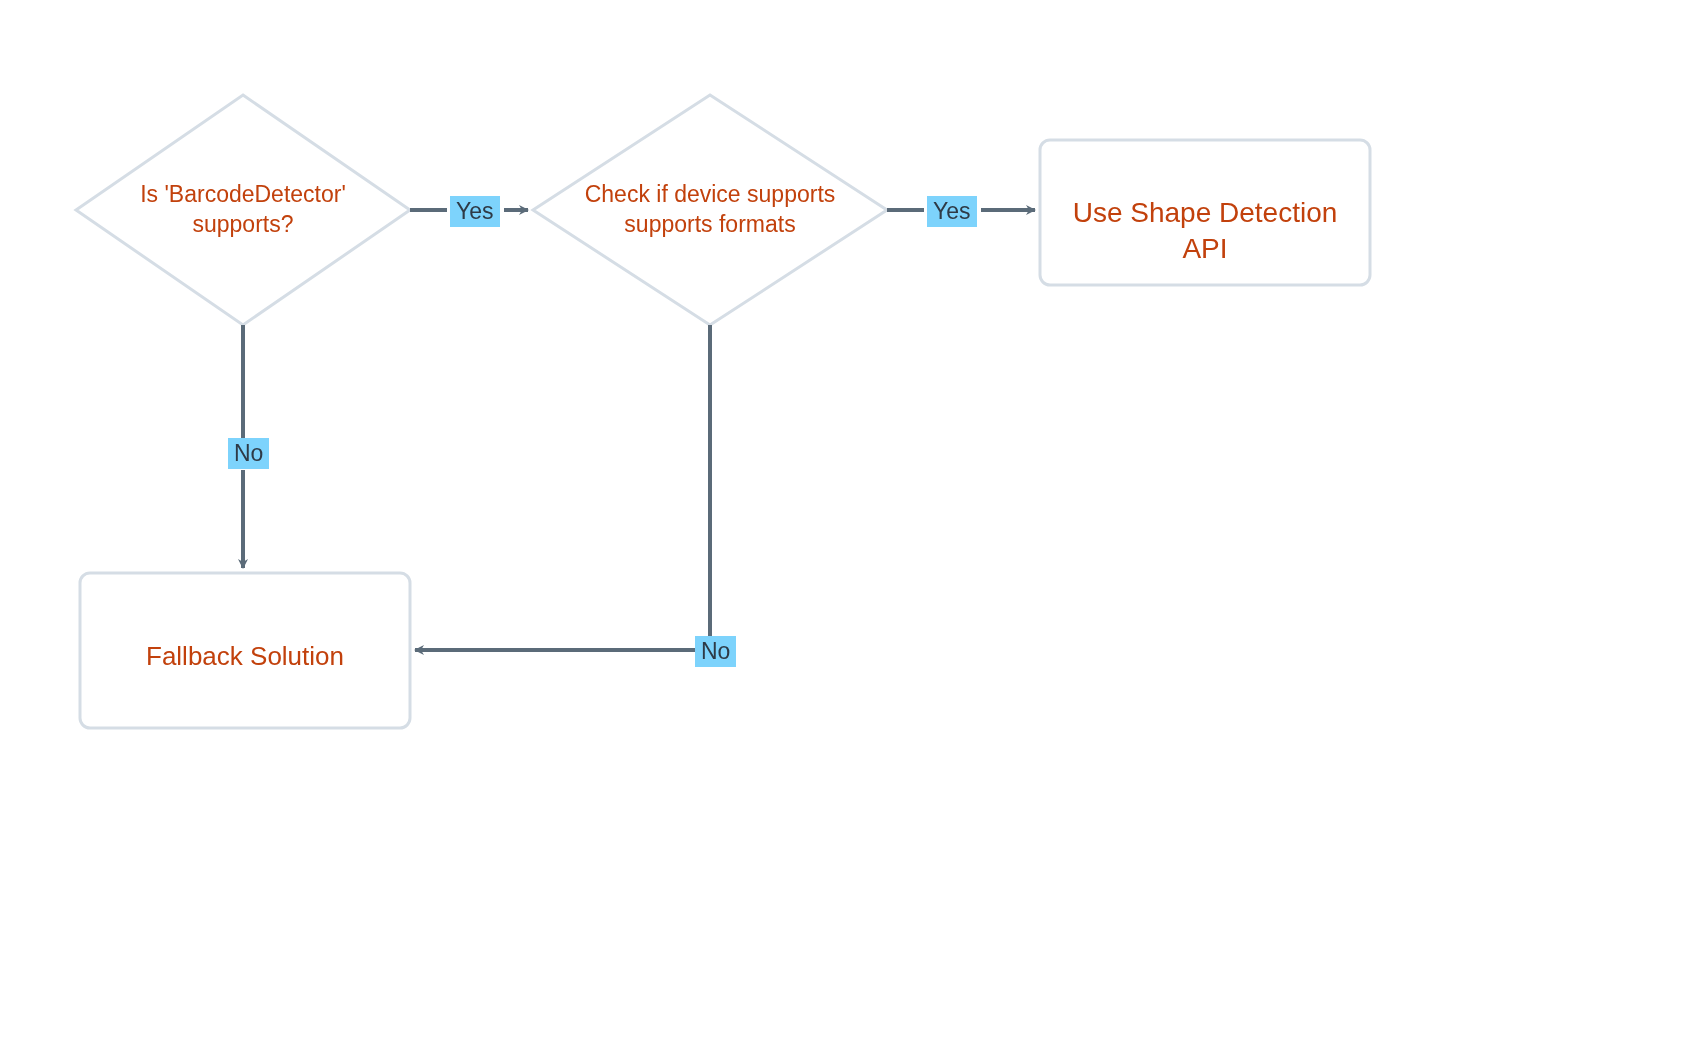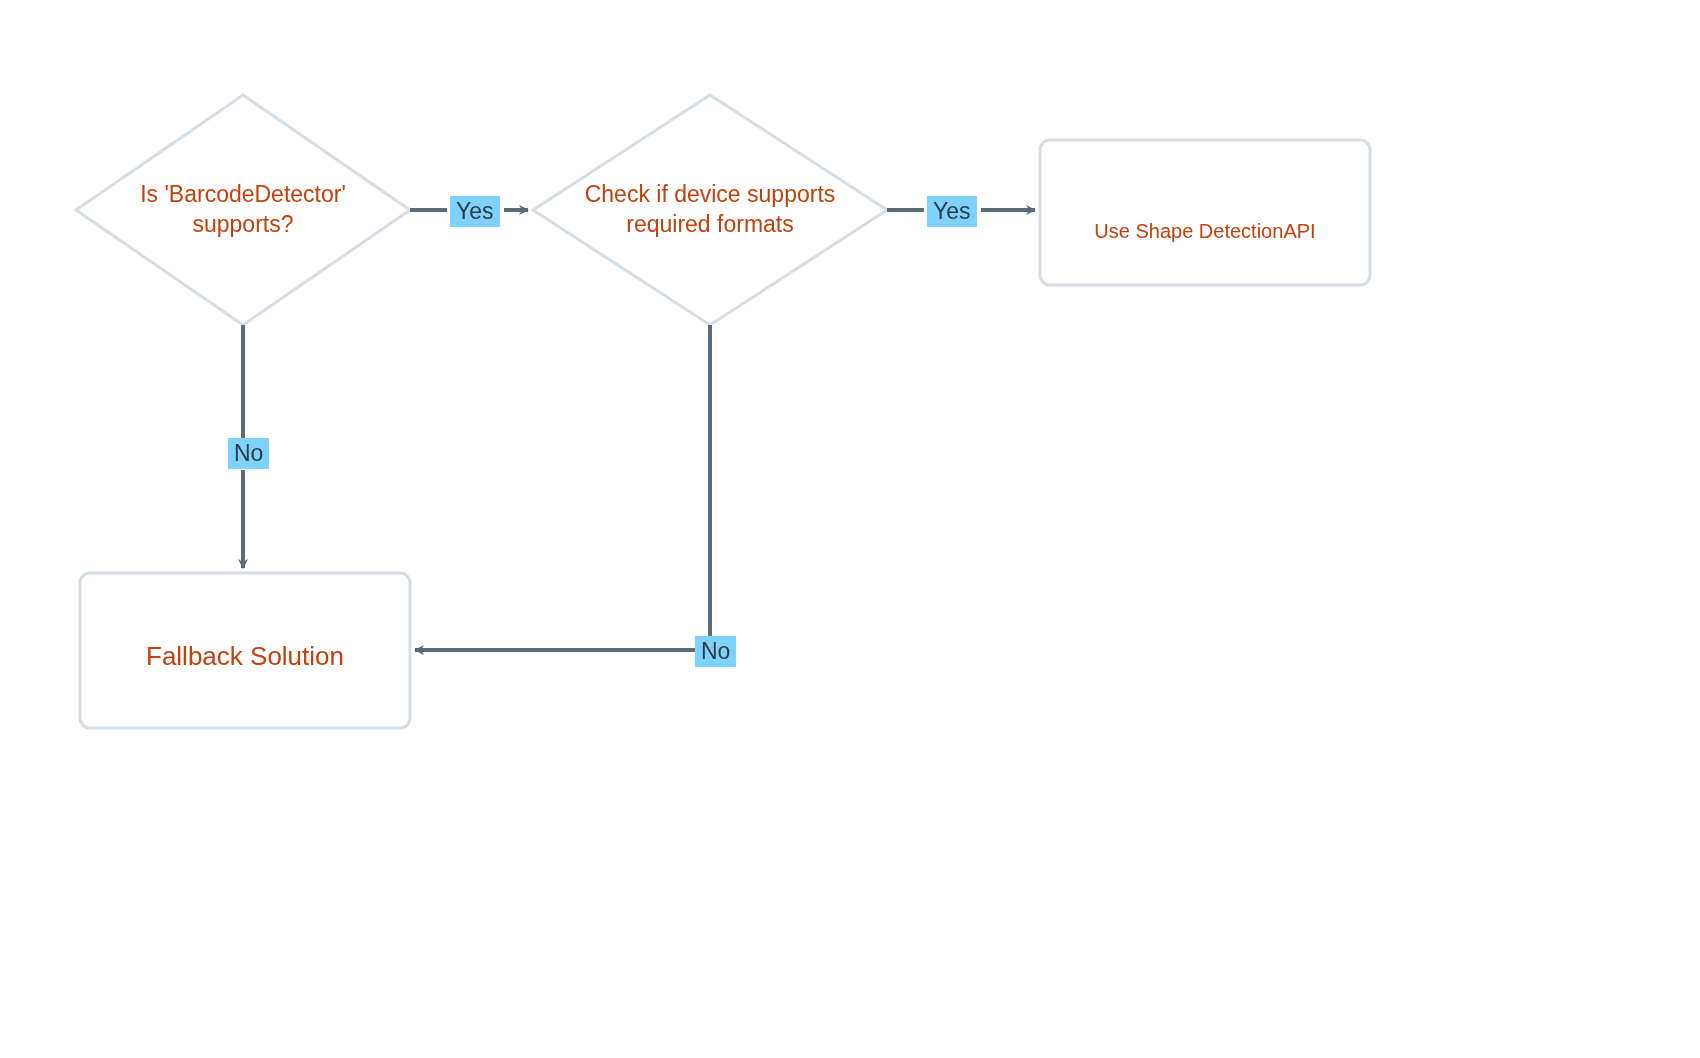--- a/index.html
+++ b/index.html
@@ -67,24 +67,24 @@
   <path d="M 710 325 L 710 650 L 415 650" fill="none" stroke="#5b6b79" stroke-width="4" marker-end="url(#arrowhead)"></path>
 </svg>
 
 <div class="node-text" style="left:76px; top:175px; width:334px; height:70px; flex-direction:column;">
   <span>Is 'BarcodeDetector'</span>
   <span>supports?</span>
 </div>
 
 <div class="node-text" style="left:533px; top:175px; width:354px; height:70px; flex-direction:column;">
   <span>Check if device supports</span>
-  <span>required formats</span>
+  <span>supports formats</span>
 </div>
 
-<div class="node-text" style="left:1040px; top:140px; width:330px; height:182px; font-size:20px; font-weight:500; flex-direction:row;">
+<div class="node-text" style="left:1040px; top:140px; width:330px; height:182px; font-size:28px; font-weight:500; flex-direction:column;">
   <span>Use Shape Detection</span>
   <span>API</span>
 </div>
 
 <div class="node-text" style="left:80px; top:573px; width:330px; height:167px; font-size:26px; font-weight:500;">
   <span>Fallback Solution</span>
 </div>
 
 <div class="edge-label" style="left:450px; top:196px;">Yes</div>
 

